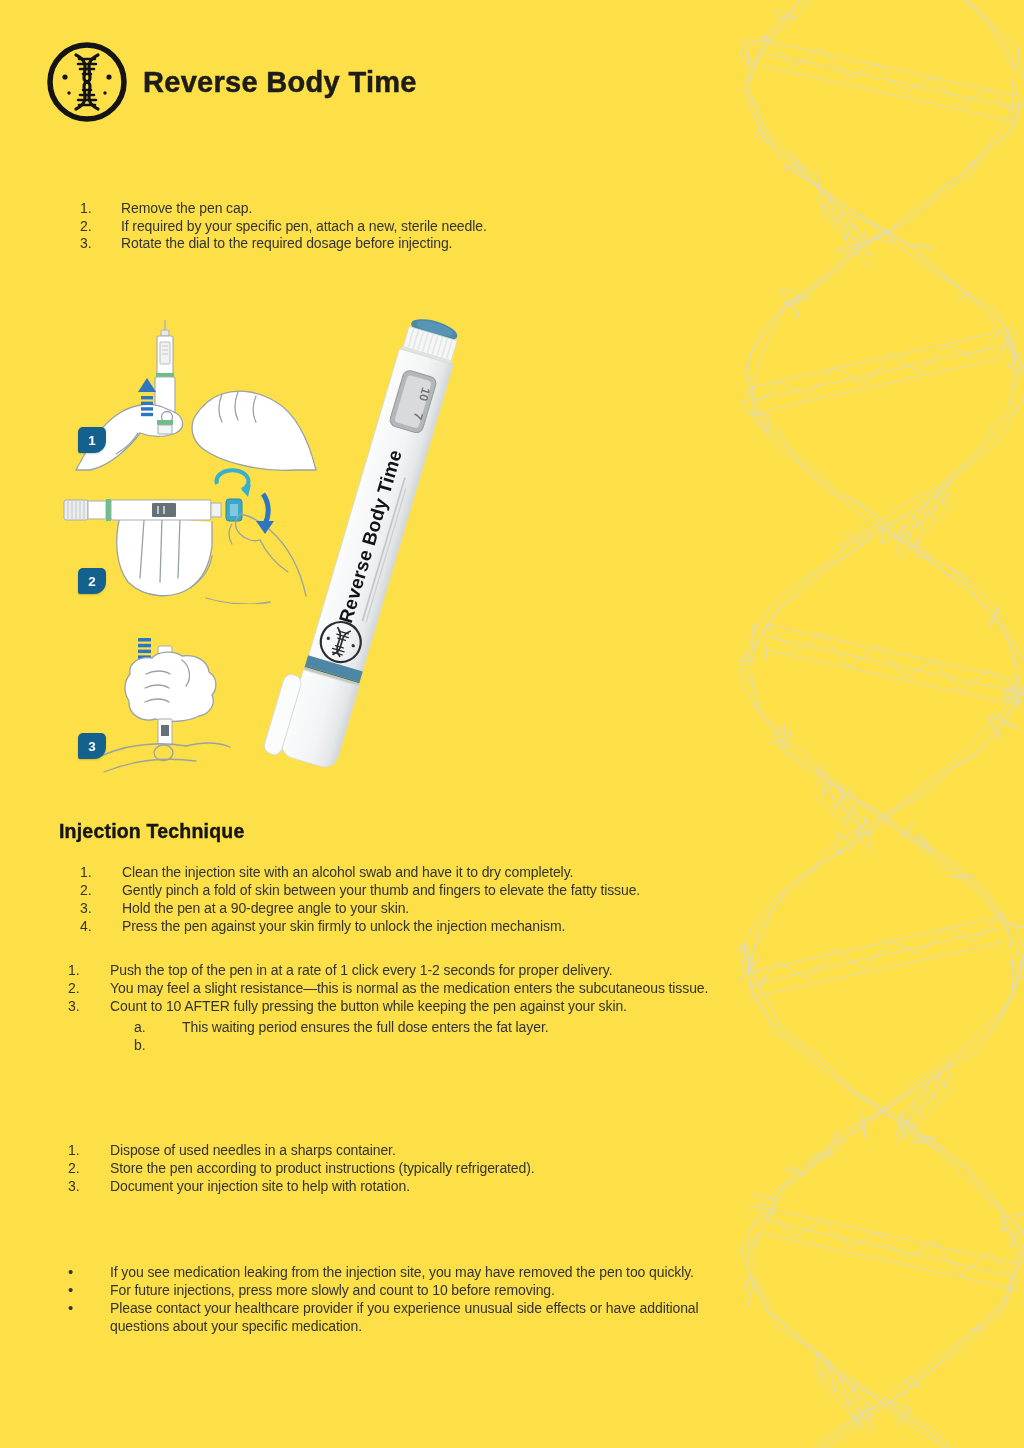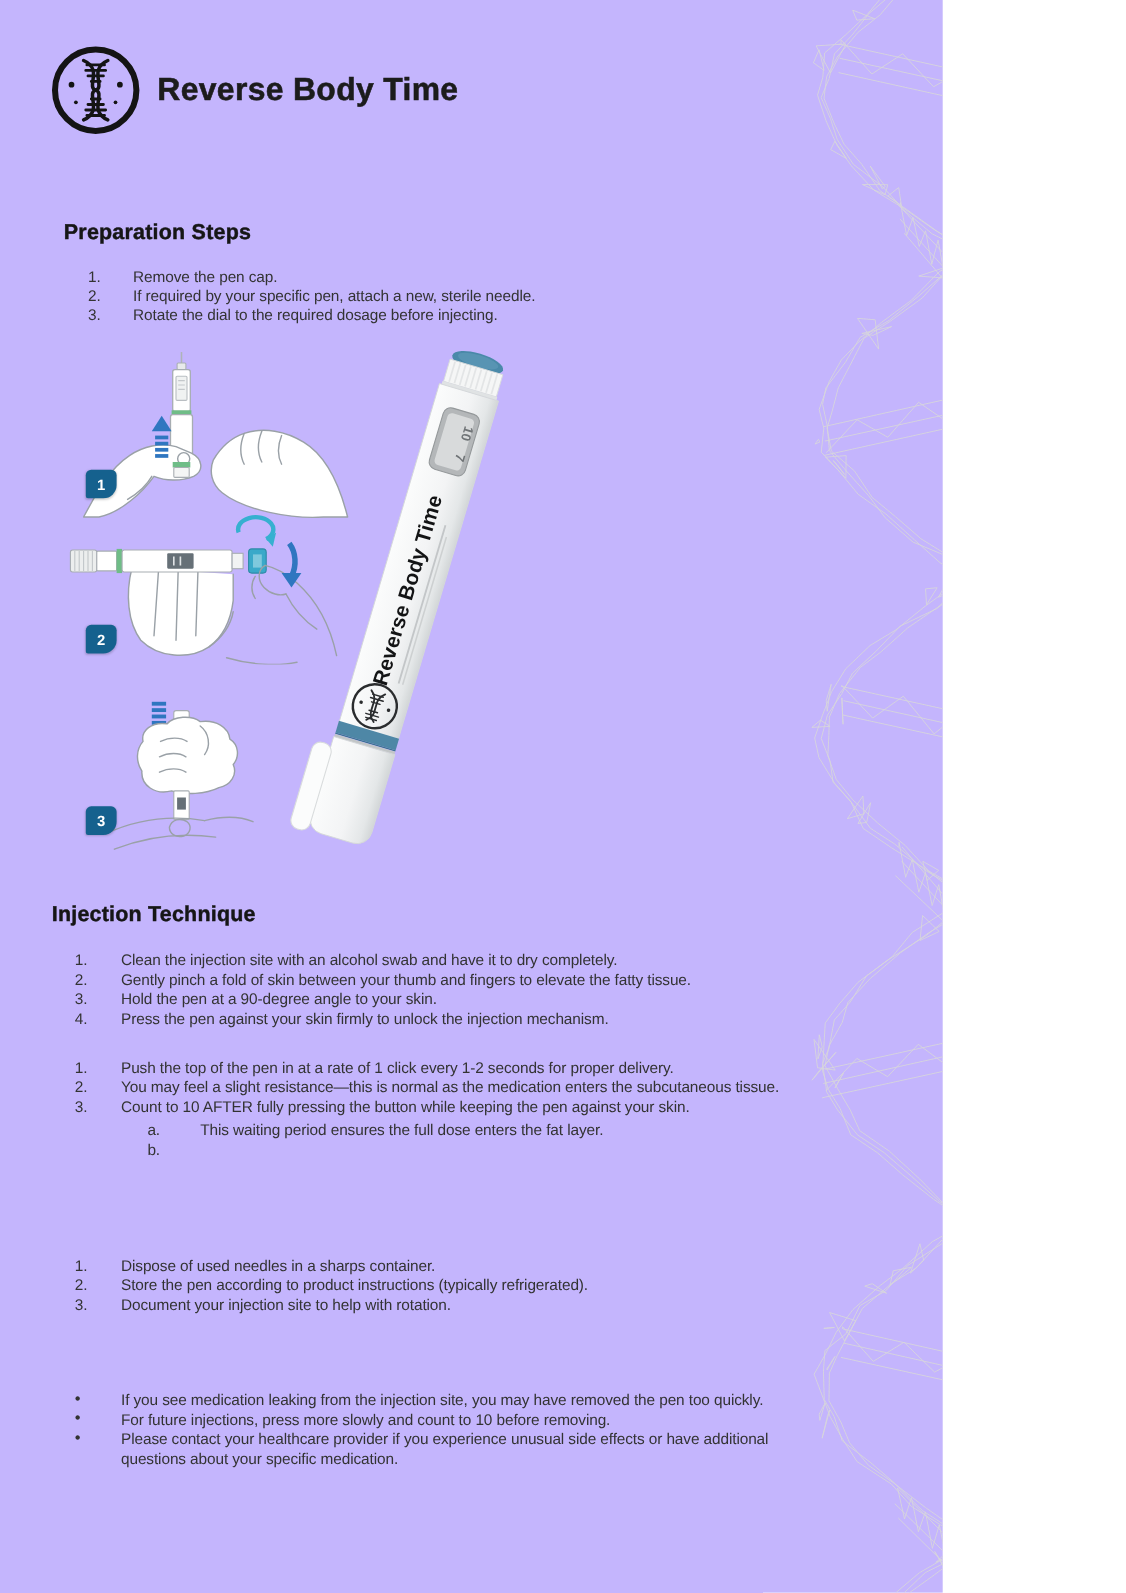--- a/index.html
+++ b/index.html
@@ -1,16 +1,16 @@
 <!DOCTYPE html>
 <html><head>
 <meta charset="utf-8">
 <style>
   html,body{margin:0;padding:0;background:#ffffff;}
-  .page{position:relative;width:857px;height:1448px;background:#c4b5fd;overflow:hidden;
+  .page{position:relative;width:1024px;height:1448px;background:#fde047;overflow:hidden;
         font-family:"Liberation Sans","DejaVu Sans",sans-serif;color:#333;}
   #helix{position:absolute;left:724px;top:0;width:300px;height:1448px;opacity:.92;pointer-events:none;}
   .header{position:absolute;left:45px;top:40px;display:flex;align-items:center;gap:14px;}
   .logo{width:84px;height:84px;flex:0 0 auto;}
   h1{margin:0;font-size:29px;line-height:36px;font-weight:700;color:#1c1c1c;
      letter-spacing:.3px;-webkit-text-stroke:.5px #1c1c1c;}
   .sec{position:absolute;width:720px;}
   .sec h2{margin:0 0 21px 0;font-size:19.5px;line-height:22px;font-weight:700;color:#161616;
      letter-spacing:.2px;-webkit-text-stroke:.4px #161616;}
   .sec ul{list-style:none;margin:0;padding:0 0 0 21px;font-size:14px;line-height:18px;
@@ -168,21 +168,20 @@
         <circle cx="20" cy="37" r="2.6"></circle>
           <circle cx="64" cy="37" r="2.6"></circle>
         <circle cx="24" cy="53" r="1.7"></circle>
           <circle cx="60" cy="53" r="1.7"></circle>
       </g>
     </svg>
     <h1>Reverse Body Time</h1>
   </div>
 
   <div class="sec prep" style="left:58px;top:200px">
-    <h2>Preparation Steps</h2>
     <ul>
       <li>
           <span class="mk">1.</span>
           <span>Remove the pen cap.</span>
         </li>
       <li>
           <span class="mk">2.</span>
           <span>If required by your specific pen, attach a new, sterile needle.</span>
         </li>
       <li>
@@ -328,21 +327,21 @@
         <path d="M-29,369 h58 v74 a14,14 0 0 1 -14,14 h-30 a14,14 0 0 1 -14,-14 Z" fill="url(#gBody)" stroke="#d5d8d9" stroke-width="0.8"></path>
         <rect x="-45" y="377" width="18" height="82" rx="8" fill="#fbfcfc" stroke="#d9dcdd"></rect>
       </g>
     </svg>
 
     <div class="badge" style="left:78px;top:427px">1</div>
     <div class="badge" style="left:78px;top:568px">2</div>
     <div class="badge" style="left:78px;top:733px">3</div>
   </div>
 
-  <div class="sec" style="left:47px;top:820px">
+  <div class="sec" style="left:59px;top:820px">
     <h2>Injection Technique</h2>
     <ul>
       <li>
           <span class="mk">1.</span>
           <span>Clean the injection site with an alcohol swab and have it to dry completely.</span>
         </li>
       <li>
           <span class="mk">2.</span>
           <span>Gently pinch a fold of skin between your thumb and fingers to elevate the fatty tissue.</span>
         </li>

